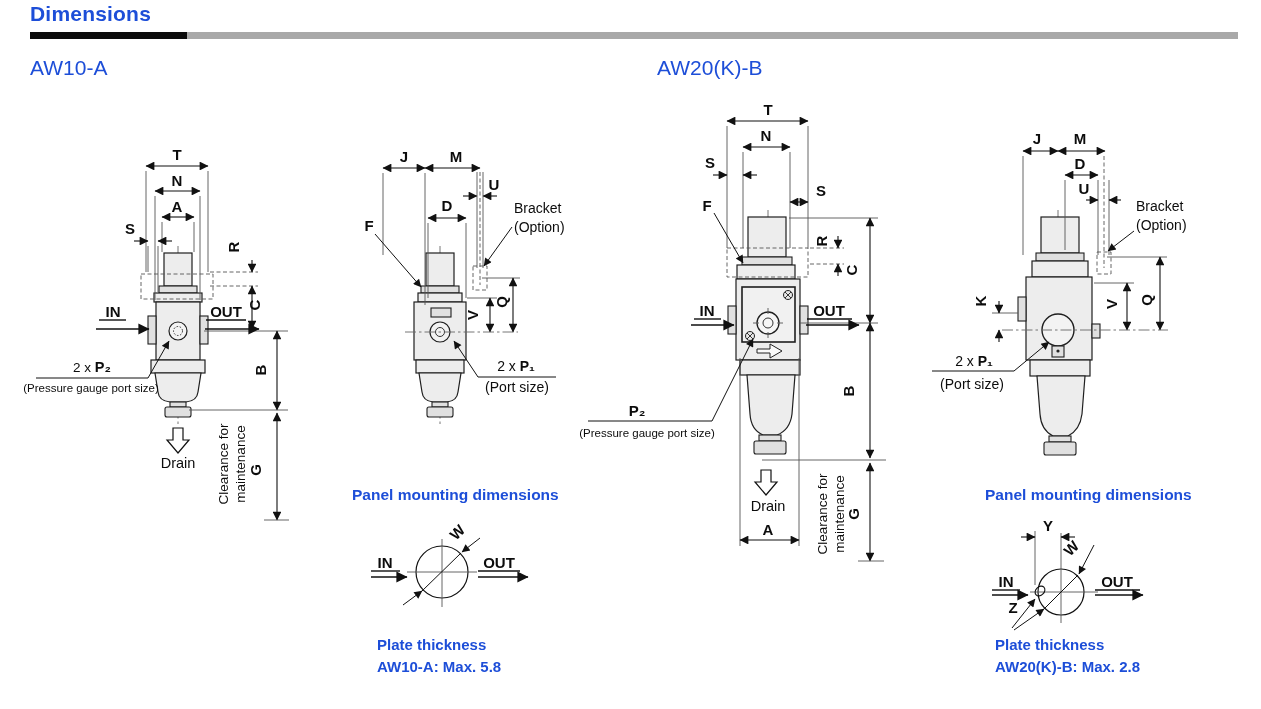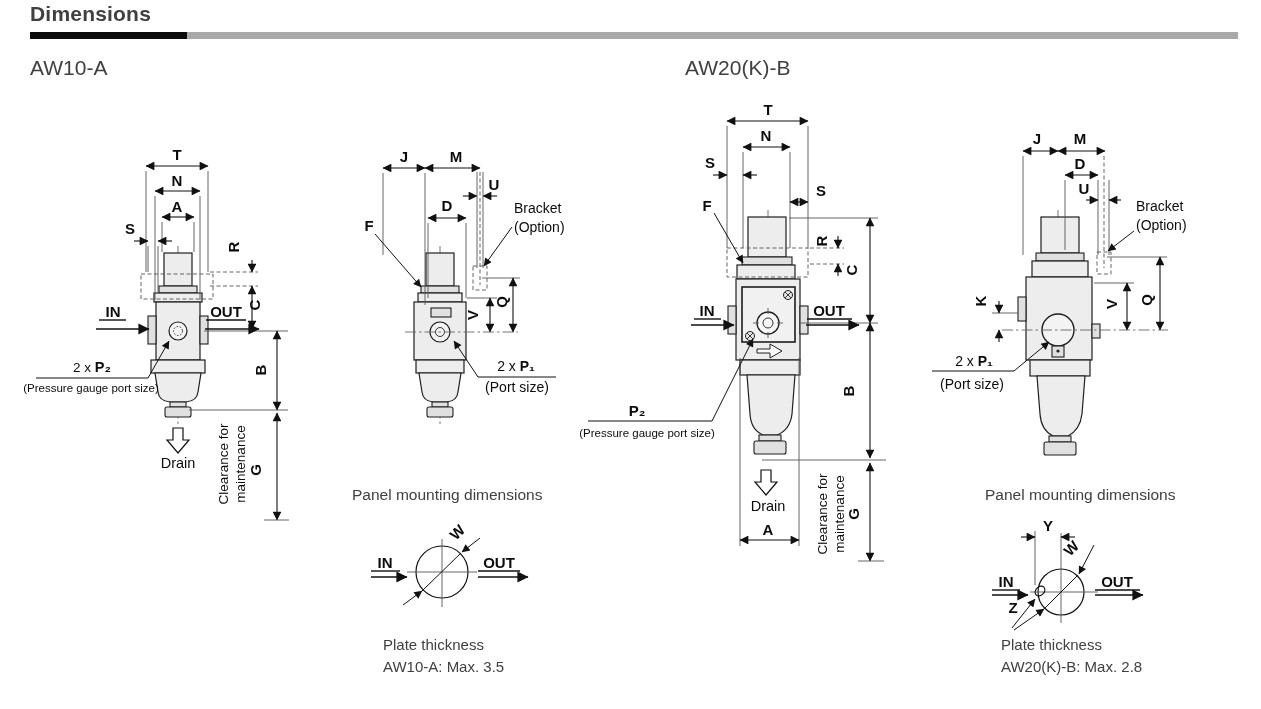--- a/index.html
+++ b/index.html
@@ -1,24 +1,24 @@
 <!DOCTYPE html>
 <html><head>
 <meta charset="utf-8">
 <style>
   html,body{margin:0;padding:0;background:#fff;}
   #stage{position:relative;width:1261px;height:709px;background:#ffffff;overflow:hidden;
-         font-family:"Liberation Sans","DejaVu Sans",sans-serif;color:#404040;}
+         font-family:"Liberation Sans","DejaVu Sans",sans-serif;color:#1d4ed8;}
   .abs{position:absolute;white-space:nowrap;}
   .h1{font-size:21px;font-weight:bold;letter-spacing:.2px;}
   .h2{font-size:21px;font-weight:normal;}
   .bar{position:absolute;left:30px;top:32px;width:1208px;height:7px;background:#a9a9a9;}
   .bar .blk{position:absolute;left:0;top:0;width:157px;height:7px;background:#0b0b0b;}
-  .ptitle{font-size:15.5px;font-weight:normal;}
-  .plate{font-size:15px;font-weight:normal;line-height:22px;margin-left:6px;}
+  .ptitle{font-size:15.5px;font-weight:bold;}
+  .plate{font-size:15px;font-weight:bold;line-height:22px;}
   svg{position:absolute;overflow:visible;}
   svg text{font-family:"Liberation Sans","DejaVu Sans",sans-serif;fill:#0c0c0c;}
   .dim{font-size:15px;font-weight:bold;text-anchor:middle;}
   .io{font-size:15px;font-weight:bold;text-anchor:middle;}
   .lb{font-size:14px;}
   .sb{font-size:11.5px;text-anchor:middle;}
   .sb2{font-size:13.5px;text-anchor:middle;}
   .cf{font-size:13.5px;text-anchor:middle;}
   .dl{stroke:#111;stroke-width:1.1;fill:none;}
   .xl{stroke:#555;stroke-width:0.9;fill:none;}
@@ -33,21 +33,21 @@
 <body>
 
 <div id="stage">
 
   <div class="abs h1" style="left:30px;top:2px;">Dimensions</div>
   <div class="bar">
       <div class="blk"></div>
     </div>
 
   <div class="abs h2" style="left:30px;top:56px;">AW10-A</div>
-  <div class="abs h2" style="left:657px;top:56px;margin-left:28px;">AW20(K)-B</div>
+  <div class="abs h2" style="left:657px;top:56px;">AW20(K)-B</div>
 
   <svg style="left:25px;top:130px;" width="290" height="480" viewBox="25 130 290 480">
     <defs>
       <marker id="ah1" viewBox="0 0 10 10" refX="9.5" refY="5" markerWidth="10" markerHeight="8" orient="auto-start-reverse">
           <path d="M0,0 L10,5 L0,10 Z" fill="#111"></path>
         </marker>
       <pattern id="ribs1" width="8" height="14" patternUnits="userSpaceOnUse">
           <rect width="8" height="14" fill="#ededed"></rect>
           <rect x="1" width="4.5" height="14" fill="#333"></rect>
         </pattern>
@@ -409,20 +409,20 @@
     <text class="io" x="1006" y="587">IN</text>
     <text class="io" x="1117" y="587">OUT</text>
     <text class="dim" x="1013" y="613">Z</text>
   </svg>
 
   <div class="abs ptitle" style="left:352px;top:486px;">Panel mounting dimensions</div>
   <div class="abs ptitle" style="left:985px;top:486px;">Panel mounting dimensions</div>
 
   <div class="abs plate" style="left:377px;top:634px;">
     <div>Plate thickness</div>
-    <div>AW10-A: Max. 3.5</div>
+    <div>AW10-A: Max. 5.8</div>
   </div>
   <div class="abs plate" style="left:995px;top:634px;">
     <div>Plate thickness</div>
     <div>AW20(K)-B: Max. 2.8</div>
   </div>
 
 </div>
 
 </body></html>

